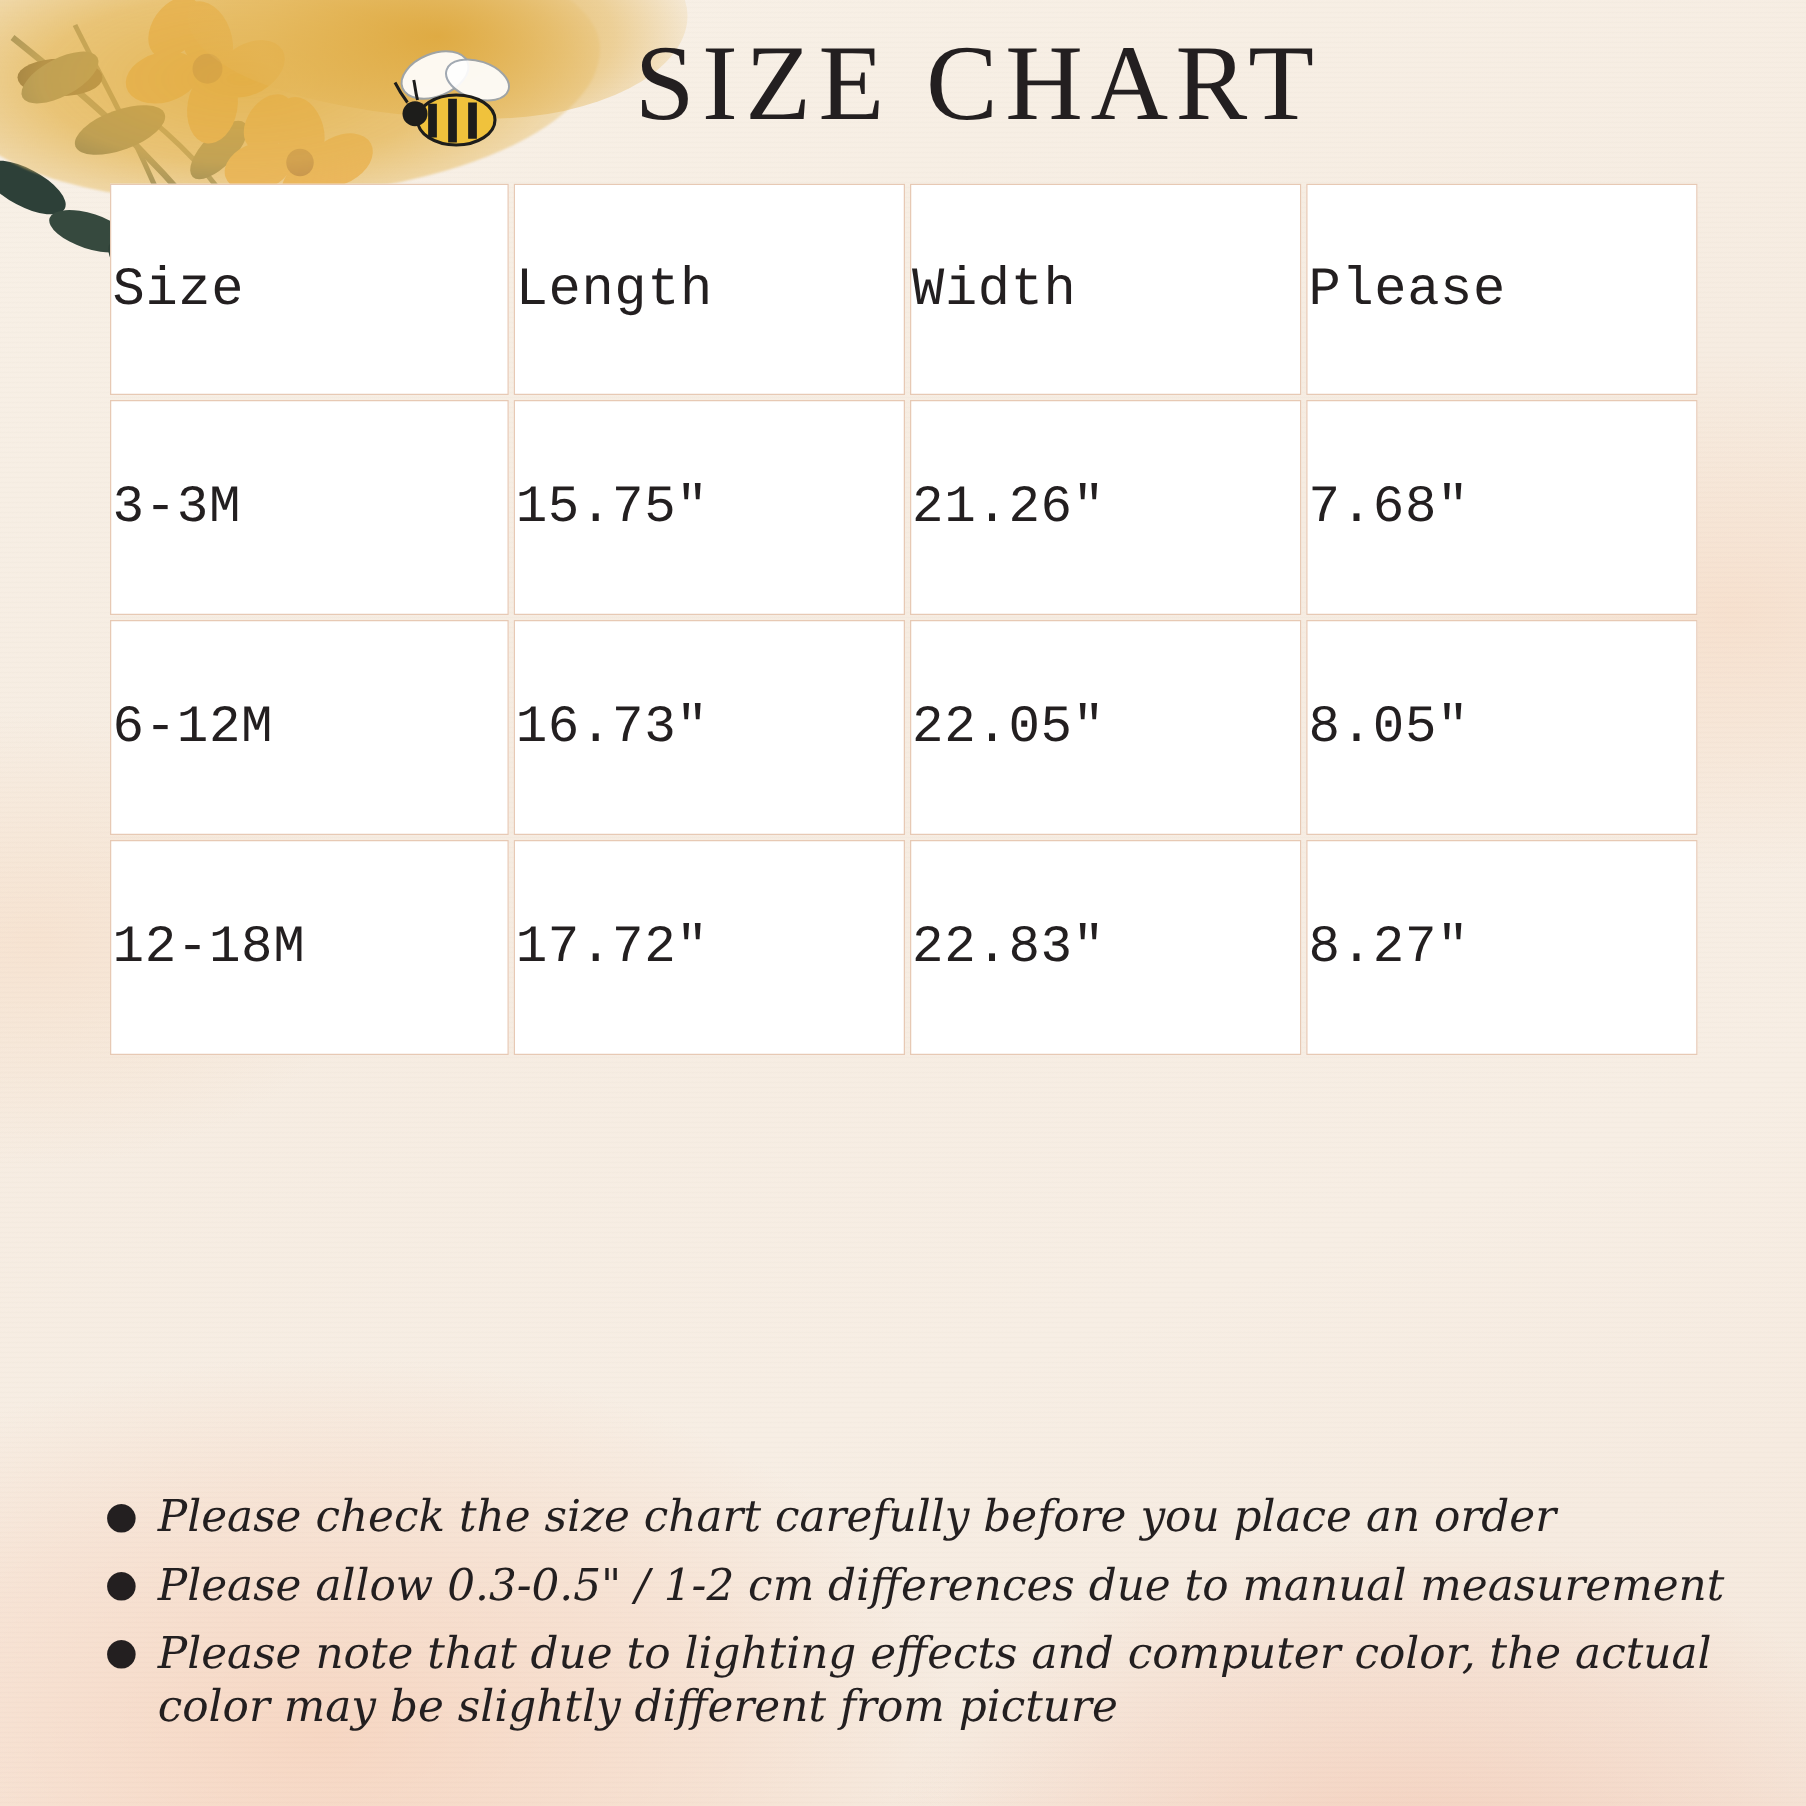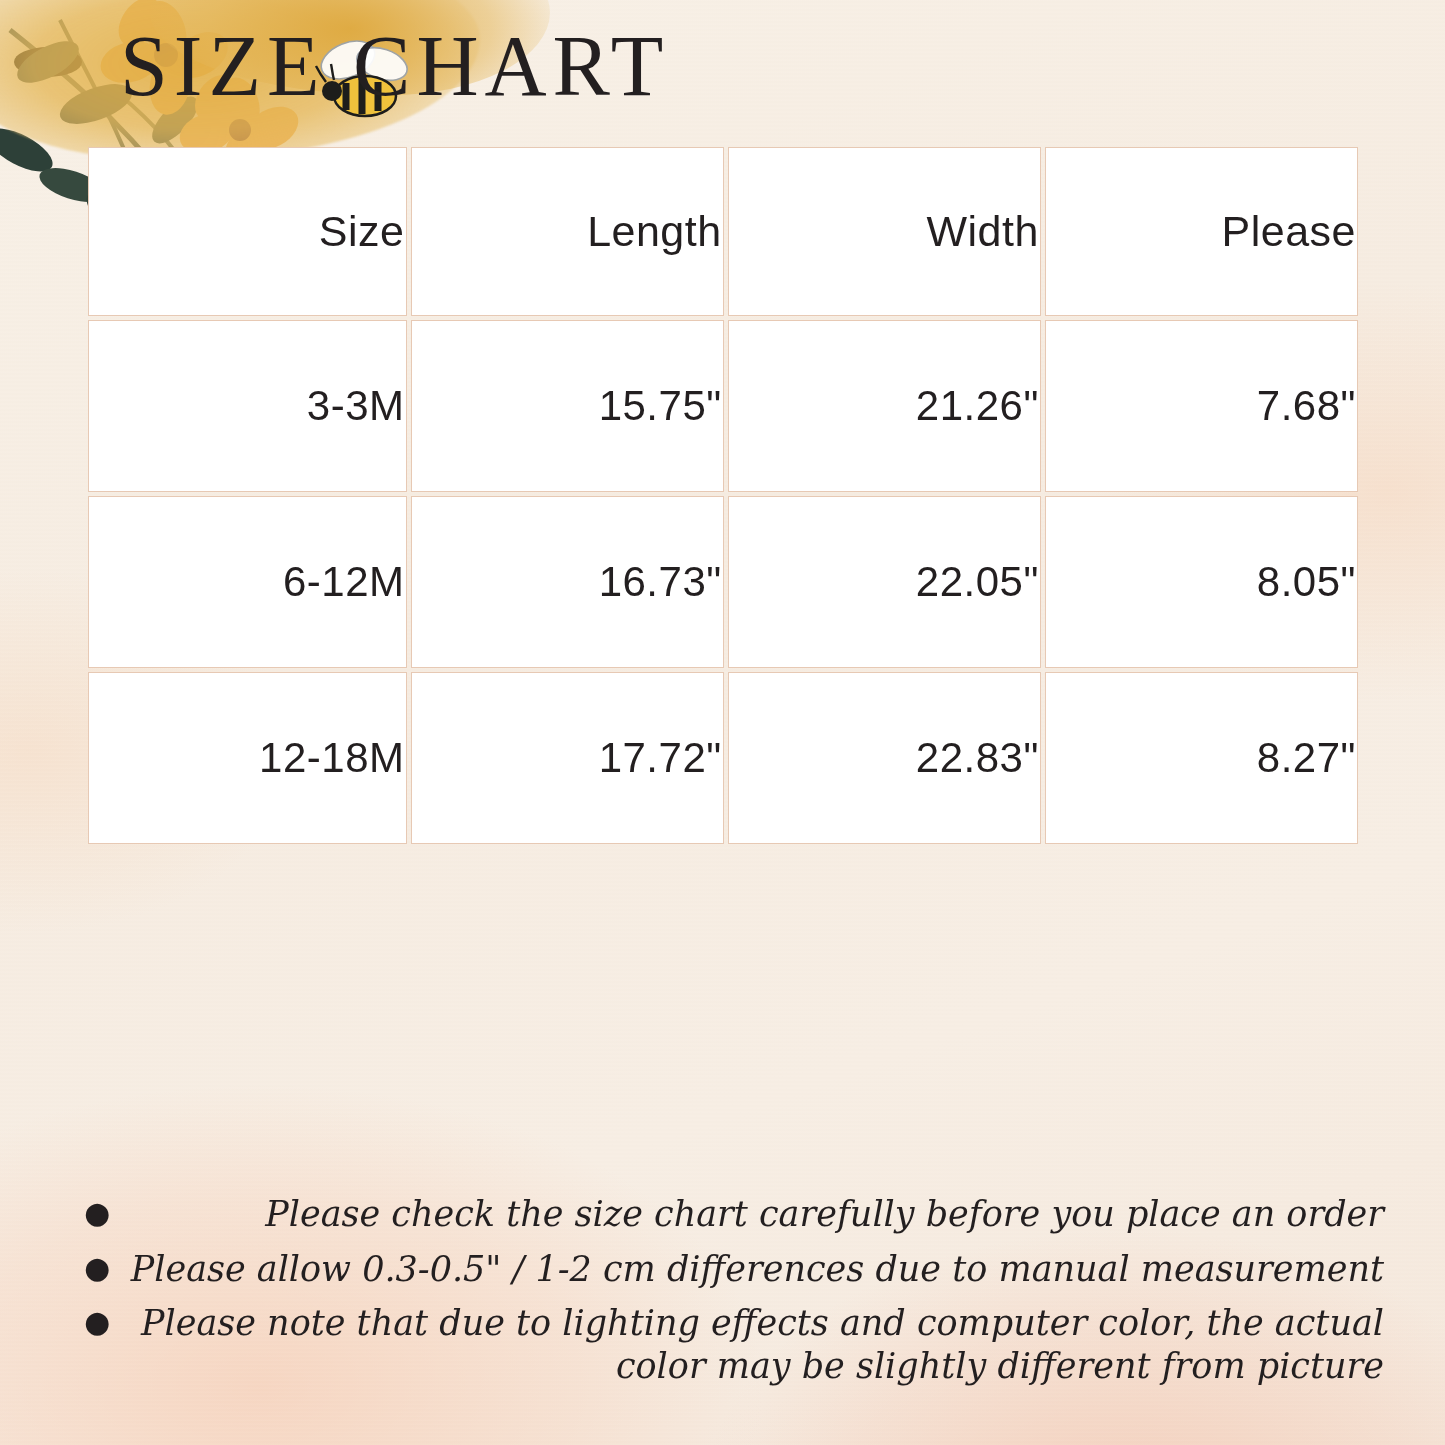--- a/index.html
+++ b/index.html
@@ -63,20 +63,21 @@
     background: radial-gradient(ellipse at 50% 60%, rgba(221,166,57,0.85) 0%, rgba(228,182,88,0.55) 50%, rgba(233,196,120,0) 80%);
     border-radius: 55% 45% 40% 60% / 50% 50% 50% 50%;
   }
 
   
   #chart-title {
     position: absolute;
     left: 0;
     right: 0;
     top: 16px;
+    text-align: center;
     font-family: "Liberation Serif", serif;
     font-size: 86px;
     letter-spacing: 6px;
     color: #231f20;
     font-weight: 400;
     padding-left: 120px;
   }
 
   #table-wrap {
     position: absolute;
@@ -87,23 +88,23 @@
   table.size-table {
     border-collapse: separate;
     border-spacing: 4px;
     width: 100%;
     table-layout: fixed;
   }
   table.size-table td {
     background: #ffffff;
     border: 1px solid #e7c9b4;
     height: 168px;
-    text-align: right;
+    text-align: left;
     vertical-align: middle;
-    font-family: Liberation Sans, sans-serif;
+    font-family: Liberation Mono, monospace;
     font-size: 42px;
     color: #231f20;
     letter-spacing: 0.5px;
   }
   table.size-table tr.header-row td {
     height: 165px;
     font-size: 43px;
   }
   table.size-table tr.header-row td:first-child,
   table.size-table td:first-child {
@@ -128,21 +129,20 @@
     margin-bottom: 12px;
   }
   .bullet {
     flex: 0 0 auto;
     margin-right: 16px;
     font-size: 30px;
     line-height: 1.35;
   }
   .note-text {
     flex: 1 1 auto;
-    text-align: right;
   }
 
   #bee {
     position: absolute;
     left: 310px;
     top: 38px;
     width: 110px;
     height: 95px;
   }
 </style>

